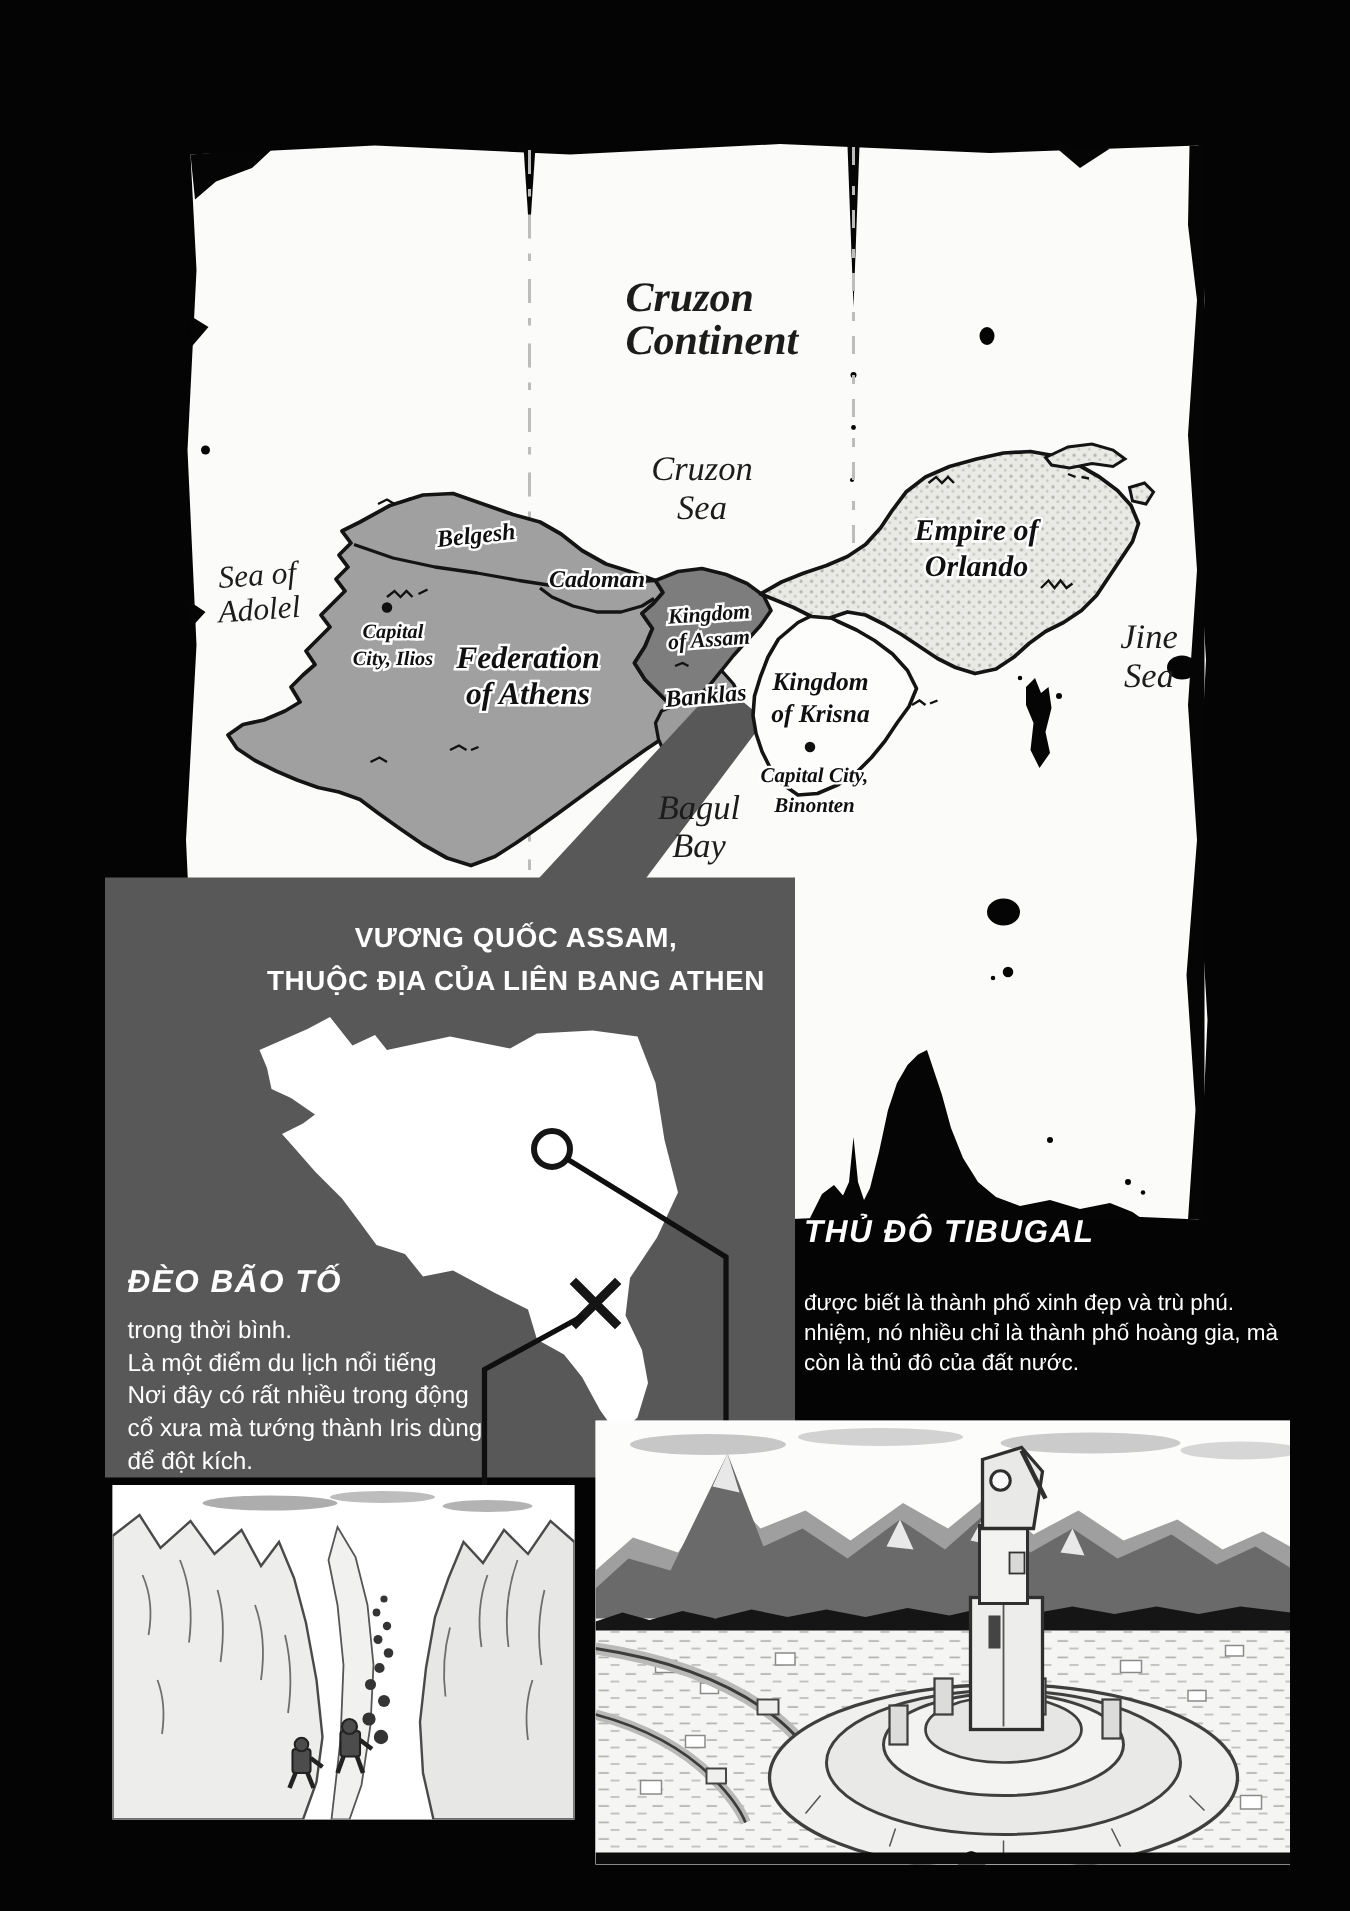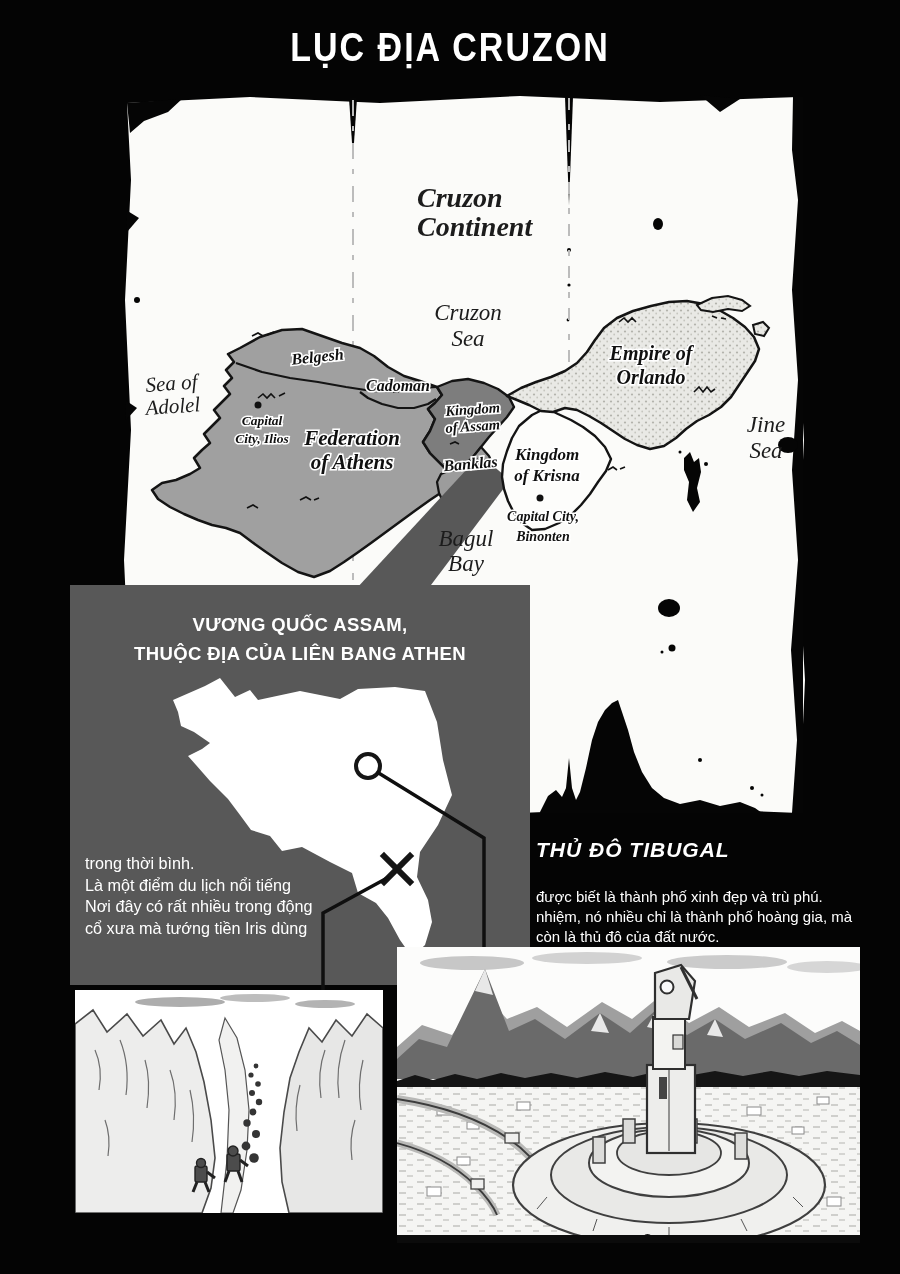--- a/index.html
+++ b/index.html
@@ -8,40 +8,37 @@
   .page-title{position:absolute;top:28px;left:0;width:100%;text-align:center;color:#fff;
         font-weight:800;font-size:34px;letter-spacing:2px;}
   .page-title span{display:inline-block;transform:scaleY(1.18);}
   .map-wrap{position:absolute;left:112px;top:88px;width:722px;height:737px;}
   .map-wrap svg{display:block;}
   .sea-label{font-family:"Liberation Serif",serif;font-style:italic;fill:#1c1c1c;}
   .region-label{font-family:"Liberation Serif",serif;font-style:italic;font-weight:700;fill:#101010;
         stroke:#ffffff;stroke-width:3.2px;paint-order:stroke;}
   .inset-box{position:absolute;left:70px;top:585px;width:460px;height:400px;background:#585858;}
   .inset-title{position:absolute;left:0;top:26px;width:100%;text-align:center;color:#ffffff;
-        font-weight:700;font-size:18.5px;line-height:1.55;letter-spacing:.4px;}
+        font-weight:700;font-size:18.5px;line-height:1.55;letter-spacing:.4px;padding-left:44px;}
   .inset-svg{position:absolute;left:0;top:0;}
   .storm-block{position:absolute;left:85px;top:843px;width:278px;color:#fff;}
   .blk-heading{font-style:italic;font-weight:800;font-size:21px;letter-spacing:1px;color:#fff;}
   .blk-body{margin-top:10px;font-size:16.2px;line-height:1.34;color:#fff;white-space:nowrap;}
-  .capital-block{position:absolute;left:536px;top:838px;width:340px;color:#fff;}
+  .capital-block{position:absolute;left:536px;top:810px;width:340px;color:#fff;}
   .capital-block .blk-body{font-size:15px;line-height:1.33;margin-top:25px;}
   .connector-layer{position:absolute;left:0;top:0;pointer-events:none;}
   .panel{position:absolute;background:#fff;}
   .panel-pass{left:75px;top:990px;width:308px;height:223px;}
   .panel-city{left:397px;top:947px;width:463px;height:296px;}
 </style>
 </head>
 <body>
 
 <div class="page">
 
-  <div class="page-title">
-    <span>LỤC ĐỊA CRUZON</span>
-  </div>
 
   <div class="map-wrap">
     <svg viewBox="112 88 722 737" width="722" height="737">
       <defs>
         <pattern id="stip" width="7" height="7" patternUnits="userSpaceOnUse">
           <rect width="7" height="7" fill="#e9e9e5"></rect>
           <circle cx="2" cy="2.5" r="1.1" fill="#b3b3ac"></circle>
           <circle cx="5.2" cy="5.5" r="0.9" fill="#c6c6bf"></circle>
         </pattern>
       </defs>
@@ -166,25 +163,27 @@
       <div>THUỘC ĐỊA CỦA LIÊN BANG ATHEN</div>
     </div>
   </div>
 
   <svg class="connector-layer" width="900" height="1274" viewBox="0 0 900 1274">
     <polyline points="377,772 484,838 484,948" fill="none" stroke="#0f0f0f" stroke-width="3.5"></polyline>
     <polyline points="389,877 323,913 323,991" fill="none" stroke="#0f0f0f" stroke-width="3.5"></polyline>
   </svg>
 
   <div class="storm-block">
+    <div class="blk-heading">ĐÈO BÃO TỐ</div>
     <div class="blk-body">
       <div>trong thời bình.</div>
       <div>Là một điểm du lịch nổi tiếng</div>
       <div>Nơi đây có rất nhiều trong động</div>
-      <div>cổ xưa mà tướng tiền Iris dùng</div>
+      <div>cổ xưa mà tướng thành Iris dùng</div>
+      <div>để đột kích.</div>
     </div>
   </div>
 
   <div class="capital-block">
     <div class="blk-heading">THỦ ĐÔ TIBUGAL</div>
     <div class="blk-body">
       <div>được biết là thành phố xinh đẹp và trù phú.</div>
       <div>nhiệm, nó nhiều chỉ là thành phố hoàng gia, mà</div>
       <div>còn là thủ đô của đất nước.</div>
     </div>

